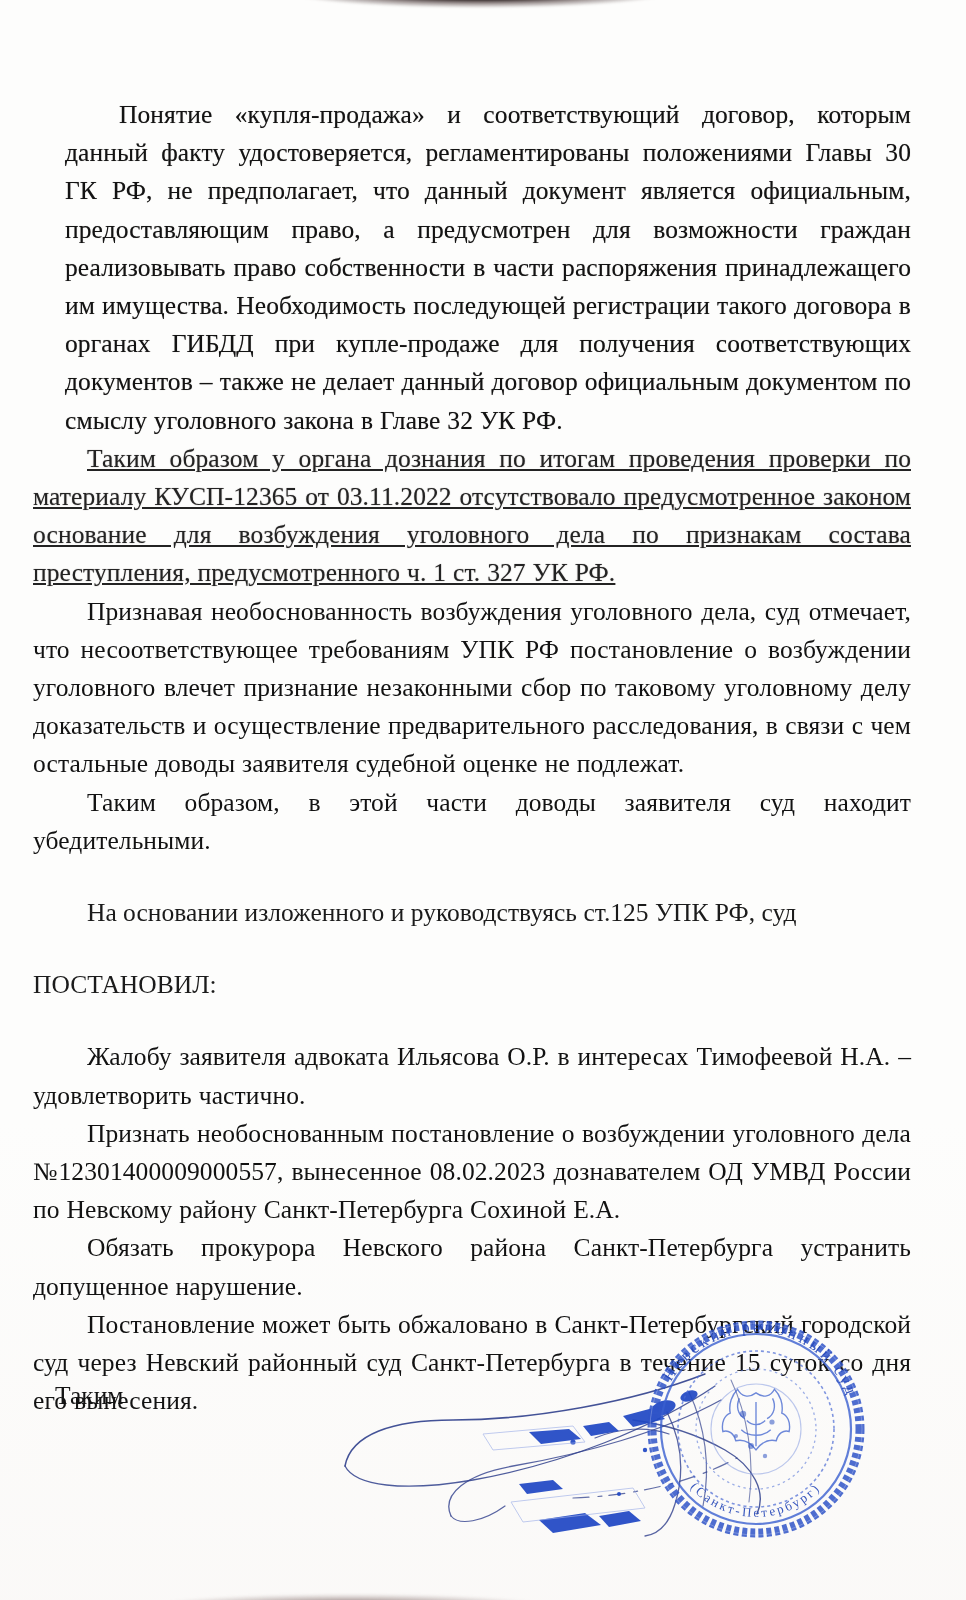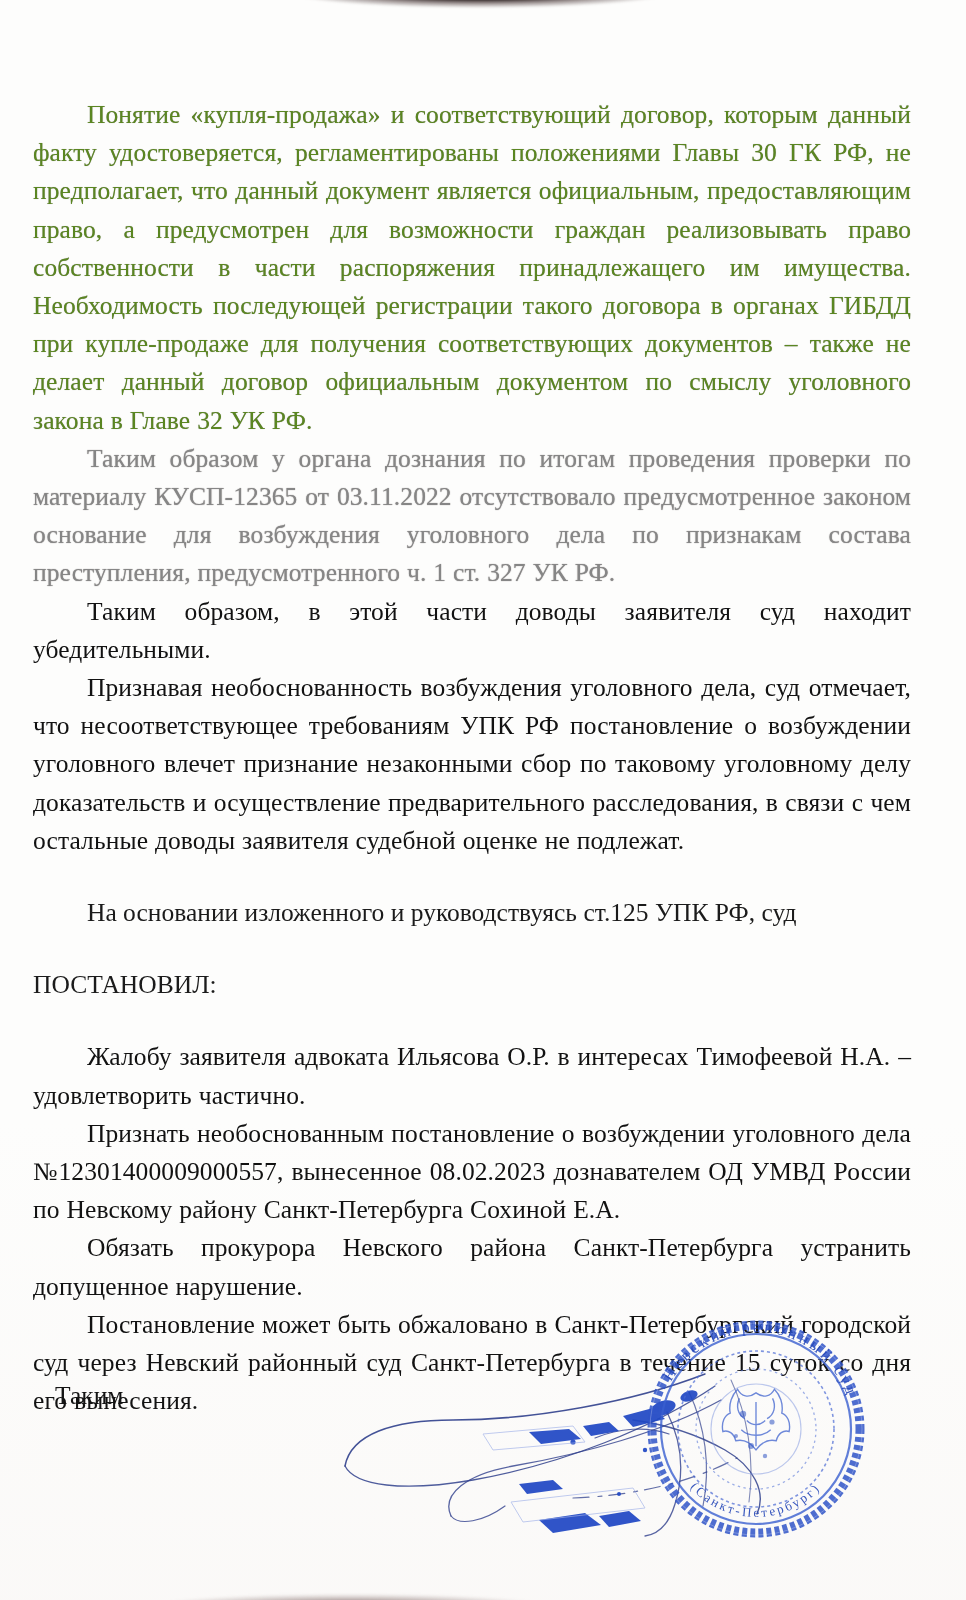--- a/index.html
+++ b/index.html
@@ -58,28 +58,30 @@
   p.para {
     margin: 0;
     text-align: justify;
     text-indent: 54px;
     font-size: 25.5px;
     line-height: 38.2px;
     letter-spacing: 0.1px;
     word-spacing: 0.4px;
   }
   p.para.faded {
-    color: #4d7c0f;
+    color: #000000;
     opacity: 0.92;
     text-shadow: 0 0 0.7px rgba(40,32,30,0.55);
+    margin-left: 32px;
   }
   p.para.fadedmore {
-    color: #737373;
+    color: #000000;
     opacity: 0.86;
     text-shadow: 0 0 1.1px rgba(50,40,36,0.6);
+    text-decoration: underline;
   }
   p.para.crisp {
     color: #121212;
   }
 
   .center-line {
     margin: 0;
     text-align: left;
     font-size: 25.5px;
     line-height: 38.2px;
@@ -134,23 +136,23 @@
   <div class="scan-band-top"></div>
   <div class="page-tint"></div>
 
   <div class="body-text">
 
     <p class="para faded">Понятие «купля-продажа» и соответствующий договор, которым данный факту удостоверяется, регламентированы положениями Главы 30 ГК РФ, не предполагает, что данный документ является официальным, предоставляющим право, а предусмотрен для возможности граждан реализовывать право собственности в части распоряжения принадлежащего им имущества. Необходимость последующей регистрации такого договора в органах ГИБДД при купле-продаже для получения соответствующих документов – также не делает данный договор официальным документом по смыслу уголовного закона в Главе 32 УК РФ.</p>
 
     <p class="para fadedmore">Таким образом у органа дознания по итогам проведения проверки по материалу КУСП-12365 от 03.11.2022 отсутствовало предусмотренное законом основание для возбуждения уголовного дела по признакам состава преступления, предусмотренного ч. 1 ст. 327 УК РФ.</p>
 
 
+    <p class="para crisp">Признавая необоснованность возбуждения уголовного дела, суд отмечает, что несоответствующее требованиям УПК РФ постановление о возбуждении уголовного влечет признание незаконными сбор по таковому уголовному делу доказательств и осуществление предварительного расследования, в связи с чем остальные доводы заявителя судебной оценке не подлежат.</p>
+
     <p class="para crisp">Таким образом, в этой части доводы заявителя суд находит убедительными.</p>
-
-    <p class="para crisp">Признавая необоснованность возбуждения уголовного дела, суд отмечает, что несоответствующее требованиям УПК РФ постановление о возбуждении уголовного влечет признание незаконными сбор по таковому уголовному делу доказательств и осуществление предварительного расследования, в связи с чем остальные доводы заявителя судебной оценке не подлежат.</p>
 
     <div class="spacer-md"></div>
 
     <p class="lead-line">На основании изложенного и руководствуясь ст.125 УПК РФ, суд</p>
 
     <div class="spacer-md"></div>
 
     <p class="center-line">ПОСТАНОВИЛ:</p>
 
     <div class="spacer-md"></div>

